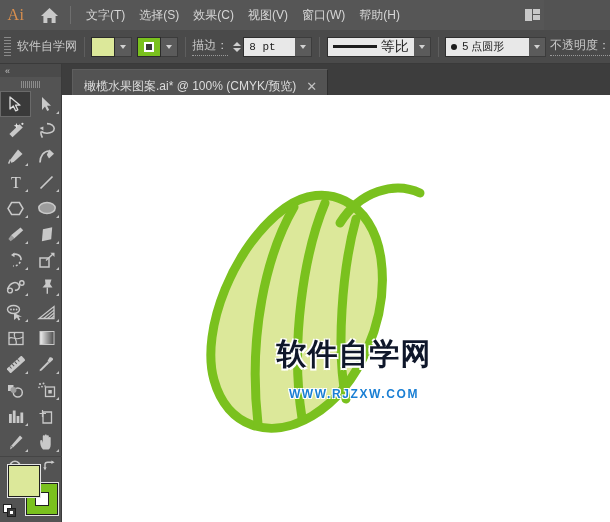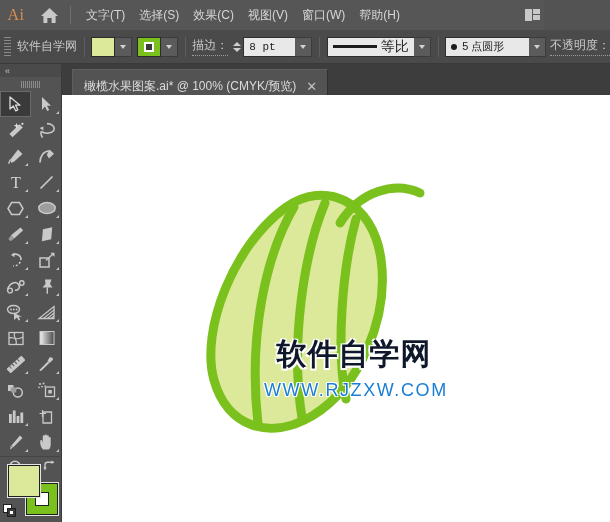--- a/index.html
+++ b/index.html
@@ -406,25 +406,25 @@
     line-height: 1.05;
     text-shadow:
       -1.5px -1.5px 0 #ffffff,
        1.5px -1.5px 0 #ffffff,
       -1.5px  1.5px 0 #ffffff,
        1.5px  1.5px 0 #ffffff,
        0 0 2px #ffffff;
     font-family: "Liberation Sans", "DejaVu Sans", sans-serif;
   }
   .wm-sub {
-    font-size: 18px;
-    font-weight: normal;
+    font-size: 12px;
+    font-weight: bold;
     color: #1a7fd4;
     letter-spacing: 1.6px;
-    margin-top: 10px;
+    margin-top: 17px;
     text-shadow:
       -1px -1px 0 #ffffff,
        1px -1px 0 #ffffff,
       -1px  1px 0 #ffffff,
        1px  1px 0 #ffffff;
     font-family: "Liberation Sans", "DejaVu Sans", sans-serif;
   }
 </style>
 </head>
 <body>

